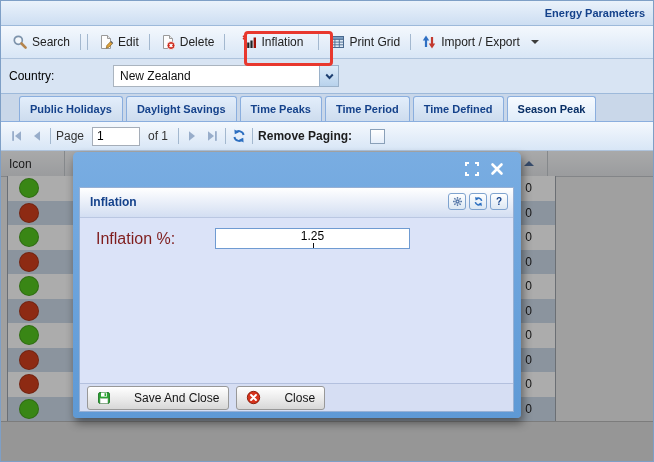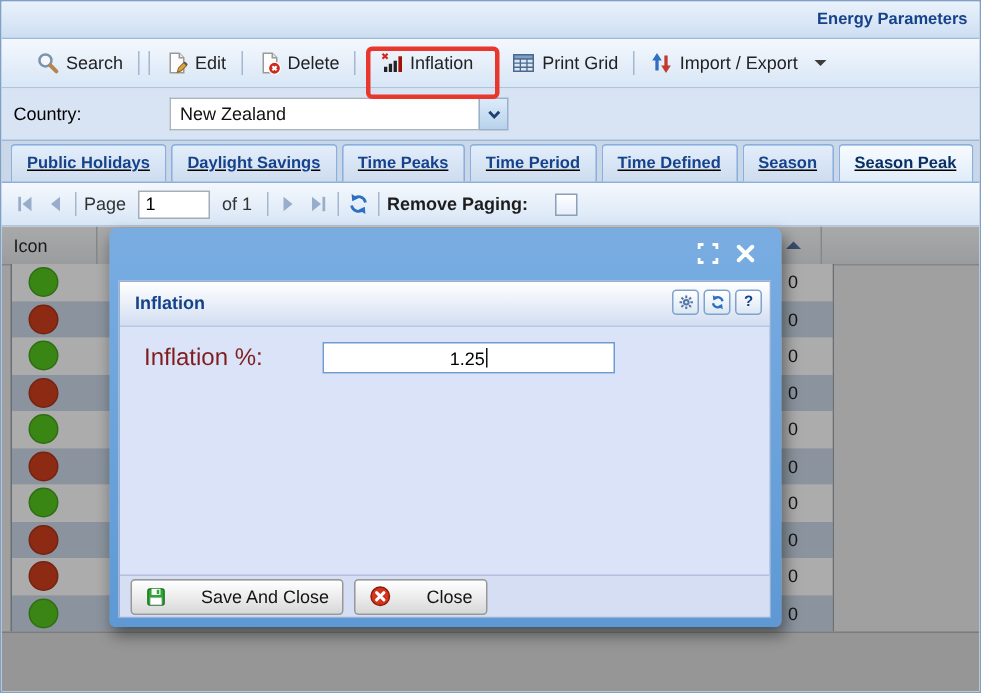--- a/index.html
+++ b/index.html
@@ -6,21 +6,21 @@
   .page{position:relative;width:654px;height:462px;box-sizing:border-box;border:1px solid #7e9fc6;
         background:#fff;font-family:"Liberation Sans",sans-serif;overflow:hidden;-webkit-font-smoothing:antialiased;}
 
   
   .titlebar{height:25px;background:linear-gradient(#eaf2fb,#cddef2);border-bottom:1px solid #9db9da;
             display:flex;align-items:center;padding:0 8px;box-sizing:border-box;justify-content:flex-end;}
   .titlebar .t{font-size:11px;font-weight:bold;color:#15428b;}
 
   
   .toolbar{height:33px;background:linear-gradient(#f4f8fd,#d8e6f6);border-bottom:1px solid #aec3dc;
-           display:flex;align-items:center;padding:0 16px;box-sizing:border-box;}
+           display:flex;align-items:center;padding:0 4px;box-sizing:border-box;}
   .tbtn{display:flex;align-items:center;gap:4px;padding:0 7px;height:24px;font-size:12px;color:#222;
         border-radius:3px;cursor:default;white-space:nowrap;}
   .tsep{width:0;height:16px;border-left:1px solid #a3b8cf;margin:0 3px;}
   .caret-down{width:0;height:0;border-left:4px solid transparent;border-right:4px solid transparent;
               border-top:4px solid #3c3c3c;margin-left:7px;}
 
   
   .red-annotation{position:absolute;left:243px;top:30px;width:89px;height:35px;border:3px solid #e8382e;
                   border-radius:4px;box-sizing:border-box;z-index:9;}
 
@@ -29,21 +29,21 @@
               padding-left:8px;font-size:12px;color:#000;box-sizing:border-box;}
   .countryrow .label{width:104px;}
   .combo{display:flex;width:226px;height:22px;box-sizing:border-box;text-align:right;}
   .combo-field{flex:1;background:#fff;border:1px solid #aab4bf;border-right:none;display:flex;align-items:center;
                padding-left:6px;font-size:12px;color:#111;}
   .combo-trigger{width:20px;background:linear-gradient(#dcebf9,#b8d2ec);border:1px solid #9ab1c9;
                  display:flex;align-items:center;justify-content:center;box-sizing:border-box;}
 
   
   .tabstrip{height:28px;background:#c9d7e9;border-bottom:1px solid #8aaede;display:flex;align-items:flex-end;
-            padding-left:6px;gap:3px;box-sizing:border-box;text-decoration:underline;}
+            padding-left:18px;gap:3px;box-sizing:border-box;}
   .tab{height:24px;line-height:24px;padding:0 10px;font-size:11px;font-weight:bold;color:#15428b;
        background:linear-gradient(#e3eefb,#cddcee);border:1px solid #8aaede;border-bottom:none;
        border-radius:3px 3px 0 0;white-space:nowrap;}
   .tab.active{background:linear-gradient(#f7fbff,#dfecf9);color:#082f66;}
 
   
   .pagingbar{height:29px;background:linear-gradient(#f4f8fd,#d8e6f6);border-bottom:1px solid #aec3dc;
              display:flex;align-items:center;padding-left:6px;font-size:12px;color:#333;box-sizing:border-box;}
   .pbtn{width:20px;height:20px;display:flex;align-items:center;justify-content:center;}
   .pbtn.disabled{opacity:.85;}
@@ -82,21 +82,21 @@
   .dlg-inner{position:absolute;left:6px;right:7px;top:35px;bottom:6px;background:#dbe3f8;border:1px solid #97b0d4;}
   .dlg-header{height:29px;background:linear-gradient(#ffffff,#d3def2);border-bottom:1px solid #bac7e2;position:relative;}
   .dlg-title{line-height:29px;padding-left:10px;font-size:12px;font-weight:bold;color:#15428b;}
   .hdr-tools{position:absolute;right:5px;top:5px;display:flex;gap:3px;}
   .hdr-tool{width:18px;height:17px;background:linear-gradient(#ffffff,#dce7f3);border:1px solid #7fa3cf;
             border-radius:3px;display:flex;align-items:center;justify-content:center;font-size:10px;
             font-weight:bold;color:#15428b;box-sizing:border-box;}
   .dlg-body{position:absolute;top:30px;left:0;right:0;bottom:27px;}
   .fld-label{position:absolute;left:16px;top:10px;height:21px;line-height:21px;font-size:16px;color:#7f1d1d;}
   .fld-input{position:absolute;left:135px;top:10px;width:195px;height:21px;box-sizing:border-box;background:#fff;
-             border:1px solid #6f9bd2;display:flex;align-items:center;justify-content:center;font-size:12px;color:#000;}
+             border:1px solid #6f9bd2;display:flex;align-items:center;justify-content:center;font-size:12px;color:#000;flex-direction:column;}
   .caret-line{display:inline-block;width:1px;height:13px;background:#111;margin-left:1px;}
   .dlg-footer{position:absolute;left:0;right:0;bottom:0;height:27px;background:#d6def3;border-top:1px solid #b3c0de;
               display:flex;align-items:center;padding-left:7px;gap:7px;}
   .gbtn{display:inline-flex;align-items:center;gap:23px;height:22px;padding:0 9px;
         background:linear-gradient(#ffffff,#eaeaea 55%,#d7d7d7);border:1px solid #989898;border-radius:3px;
         font-size:12px;color:#141414;white-space:nowrap;}
 </style>
 </head>
 <body>
 
@@ -181,21 +181,20 @@
       </div>
     </div>
   </div>
 
   <div class="tabstrip">
     <span class="tab">Public Holidays</span>
     <span class="tab">Daylight Savings</span>
     <span class="tab">Time Peaks</span>
     <span class="tab">Time Period</span>
     <span class="tab">Time Defined</span>
-    <span class="tab">Season</span>
     <span class="tab active">Season Peak</span>
   </div>
 
   <div class="pagingbar">
     <div class="pbtn disabled">
       <svg width="16" height="16" viewBox="0 0 16 16" fill="#8ba2c2">
           <rect x="3.2" y="3.2" width="1.8" height="9.6"></rect>
           <path d="M12 3.2v9.6L6 8z"></path>
         </svg>
     </div>

